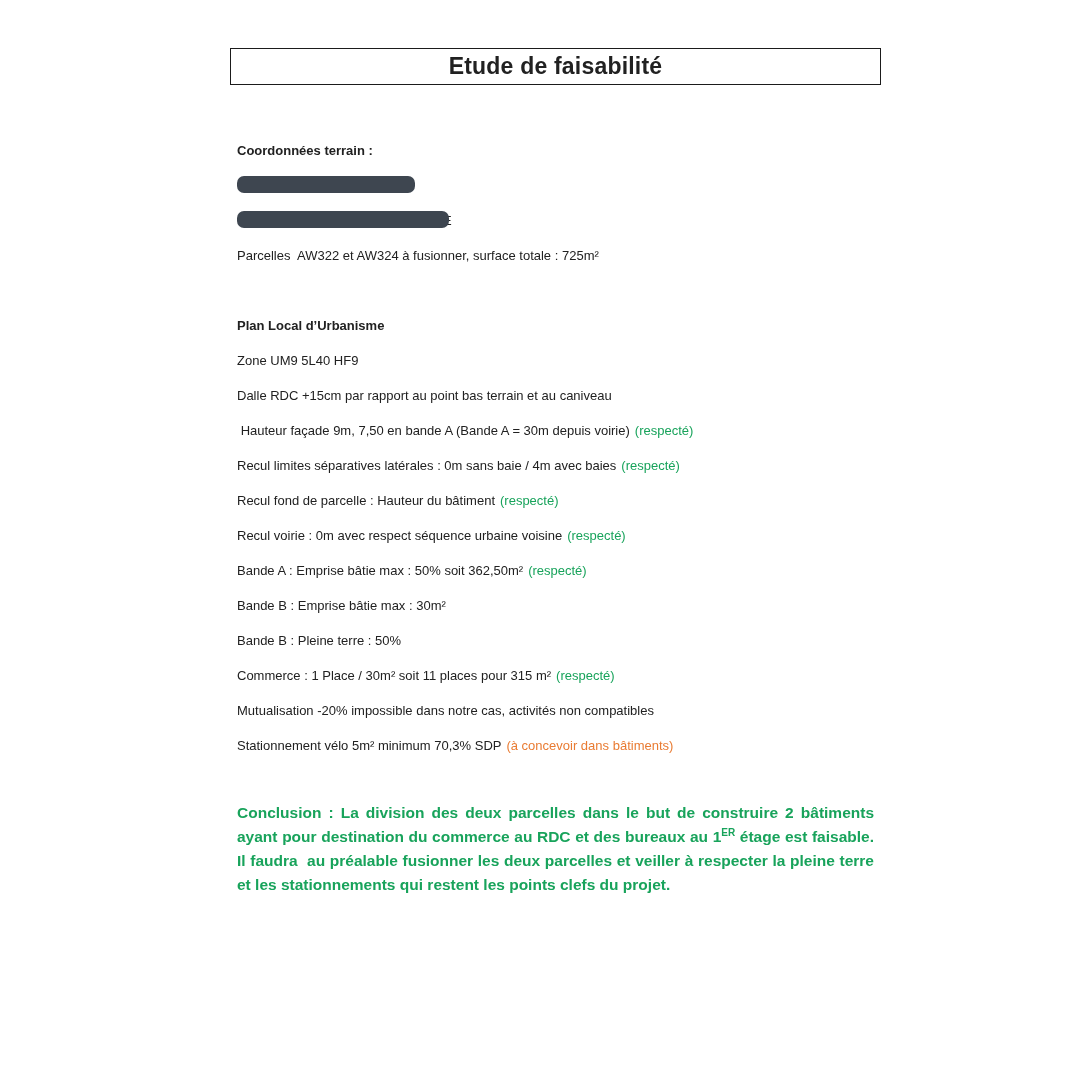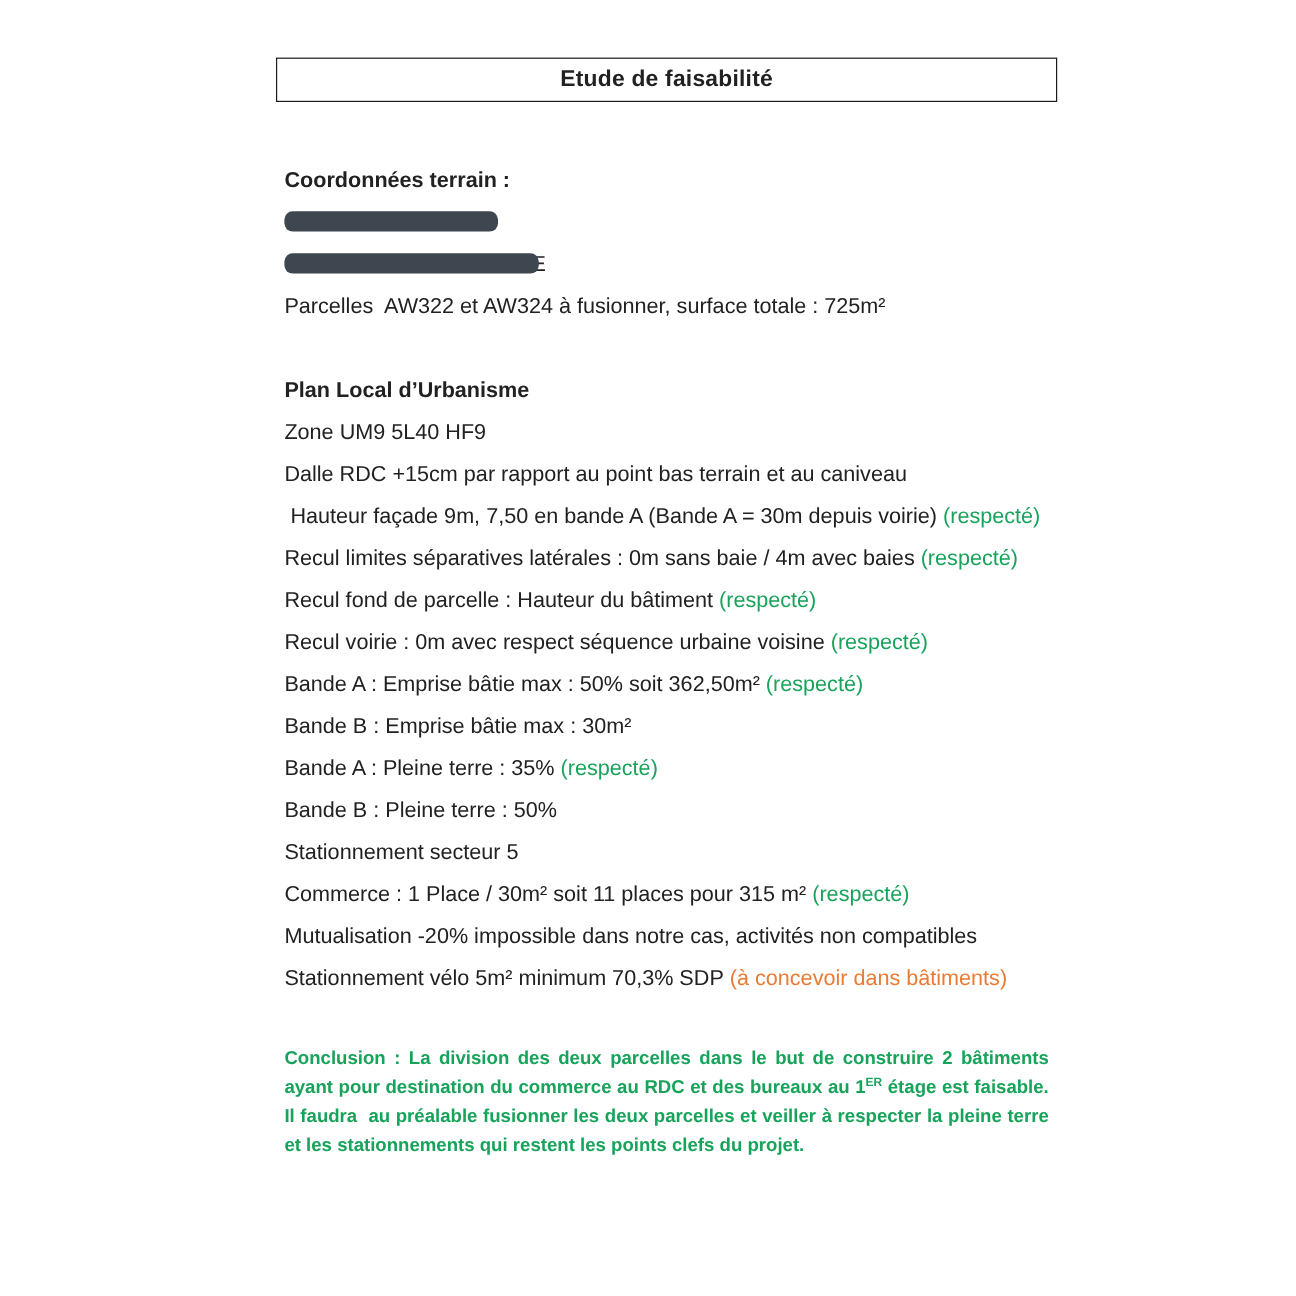--- a/index.html
+++ b/index.html
@@ -9,25 +9,25 @@
     font-family:"Liberation Sans","DejaVu Sans",sans-serif;
     color:var(--text,#212121);
   }
   .doc{position:relative;width:1080px;height:1080px;background:#ffffff;overflow:hidden;}
 
   .title-box{
     position:absolute;left:230px;top:48px;width:651px;height:37px;
     border:1.5px solid #1b1b1b;box-sizing:border-box;
     display:flex;align-items:center;justify-content:center;
   }
-  .title-box .title-text{font-weight:700;font-size:19px;letter-spacing:.2px;}
+  .title-box .title-text{font-weight:700;font-size:23px;letter-spacing:.2px;}
 
   .content{position:absolute;left:237px;top:133px;width:643px;}
 
-  .line{height:35px;line-height:35px;font-size:18px;}
+  .line{height:35px;line-height:35px;font-size:13px;}
   .line-text{white-space:pre-wrap;}
   .heading{font-weight:700;}
   .spacer{height:35px;}
 
   .status{font-weight:400;color:var(--green,#18A35B);margin-left:5px;}
   .status.orange{color:var(--orange,#E97B32);}
 
   .redact-bar{
     display:inline-block;height:17px;border-radius:7px;
     background:var(--redaction,#3E4650);
@@ -67,23 +67,21 @@
     <div class="line heading"><span class="line-text">Plan Local d’Urbanisme</span></div>
 
     <div class="line"><span class="line-text">Zone UM9 5L40 HF9</span></div>
     <div class="line"><span class="line-text">Dalle RDC +15cm par rapport au point bas terrain et au caniveau</span></div>
     <div class="line"><span class="line-text"> Hauteur façade 9m, 7,50 en bande A (Bande A = 30m depuis voirie)</span><span class="status">(respecté)</span></div>
     <div class="line"><span class="line-text">Recul limites séparatives latérales : 0m sans baie / 4m avec baies</span><span class="status">(respecté)</span></div>
     <div class="line"><span class="line-text">Recul fond de parcelle : Hauteur du bâtiment</span><span class="status">(respecté)</span></div>
     <div class="line"><span class="line-text">Recul voirie : 0m avec respect séquence urbaine voisine</span><span class="status">(respecté)</span></div>
     <div class="line"><span class="line-text">Bande A : Emprise bâtie max : 50% soit 362,50m²</span><span class="status">(respecté)</span></div>
     <div class="line"><span class="line-text">Bande B : Emprise bâtie max : 30m²</span></div>
-    <div class="line"><span class="line-text">Bande A : Pleine terre : 35%</span><span class="status">(respecté)</span></div>
     <div class="line"><span class="line-text">Bande B : Pleine terre : 50%</span></div>
-    <div class="line"><span class="line-text">Stationnement secteur 5</span></div>
     <div class="line"><span class="line-text">Commerce : 1 Place / 30m² soit 11 places pour 315 m²</span><span class="status">(respecté)</span></div>
     <div class="line"><span class="line-text">Mutualisation -20% impossible dans notre cas, activités non compatibles</span></div>
     <div class="line"><span class="line-text">Stationnement vélo 5m² minimum 70,3% SDP</span><span class="status orange">(à concevoir dans bâtiments)</span></div>
 
     <p class="conclusion"><span class="c-text">Conclusion : La division des deux parcelles dans le but de construire 2 bâtiments ayant pour destination du commerce au RDC et des bureaux au 1</span><sup>ER</sup><span class="c-text"> étage est faisable. Il faudra  au préalable fusionner les deux parcelles et veiller à respecter la pleine terre et les stationnements qui restent les points clefs du projet.</span></p>
 
   </div>
 </div>
 
 </body></html>

